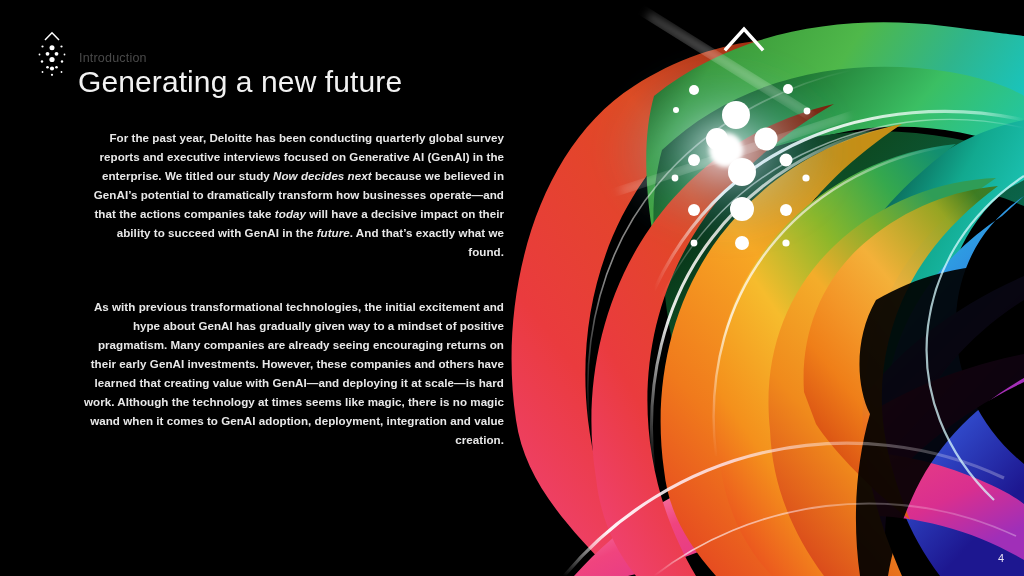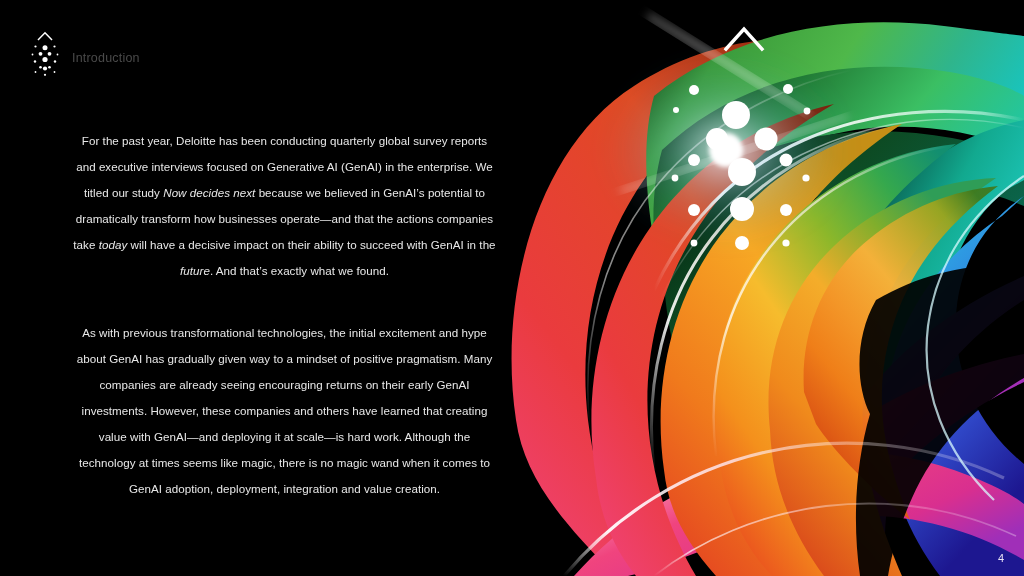--- a/index.html
+++ b/index.html
@@ -11,21 +11,21 @@
   }
   .slide {
     position:relative;
     width:1024px; height:576px;
     background:#000000;
   }
 
   
   .content {
     position:absolute;
-    left:4px; top:0;
+    left:11px; top:0;
     width:540px; height:576px;
     z-index:20;
   }
 
   
   .logo {
     position:absolute;
     left:17px; top:27px;
     width:48px; height:52px;
   }
@@ -50,25 +50,25 @@
     white-space:nowrap;
   }
 
   .body-copy {
     position:absolute;
     left:68px; top:128px;
     width:425px;
   }
   .para {
     font-size:11.6px;
-    line-height:26px;
+    line-height:19px;
     color:#e8e8e8;
-    font-weight:400;
+    font-weight:700;
     letter-spacing:0.04px;
-    text-align:center;
+    text-align:right;
   }
   .para + .para { margin-top:36px; }
   .para i { font-style:italic; }
 
   
   .art {
     position:absolute;
     right:0; top:0;
     width:520px; height:576px;
     z-index:10;
@@ -346,20 +346,21 @@
           <circle cx="24" cy="41.5" r="2.1"></circle>
           <circle cx="14.5" cy="45" r="0.9"></circle>
           <circle cx="33.5" cy="45" r="0.9"></circle>
           <circle cx="24" cy="47.8" r="1.1"></circle>
         </g>
       </svg>
     </div>
 
     <div class="eyebrow">Introduction</div>
 
+    <h1 class="title">Generating a new future</h1>
 
     <div class="body-copy">
       <p class="para"><span>For the past year, Deloitte has been conducting quarterly global survey reports and executive interviews focused on Generative AI (GenAI) in the enterprise. We titled our study </span><i>Now decides next</i><span> because we believed in GenAI’s potential to dramatically transform how businesses operate—and that the actions companies take </span><i>today</i><span> will have a decisive impact on their ability to succeed with GenAI in the </span><i>future</i><span>. And that’s exactly what we found.</span></p>
       <p class="para"><span>As with previous transformational technologies, the initial excitement and hype about GenAI has gradually given way to a mindset of positive pragmatism. Many companies are already seeing encouraging returns on their early GenAI investments. However, these companies and others have learned that creating value with GenAI—and deploying it at scale—is hard work. Although the technology at times seems like magic, there is no magic wand when it comes to GenAI adoption, deployment, integration and value creation.</span></p>
     </div>
   </div>
 
   <div class="page-num">4</div>
 </div>
 

